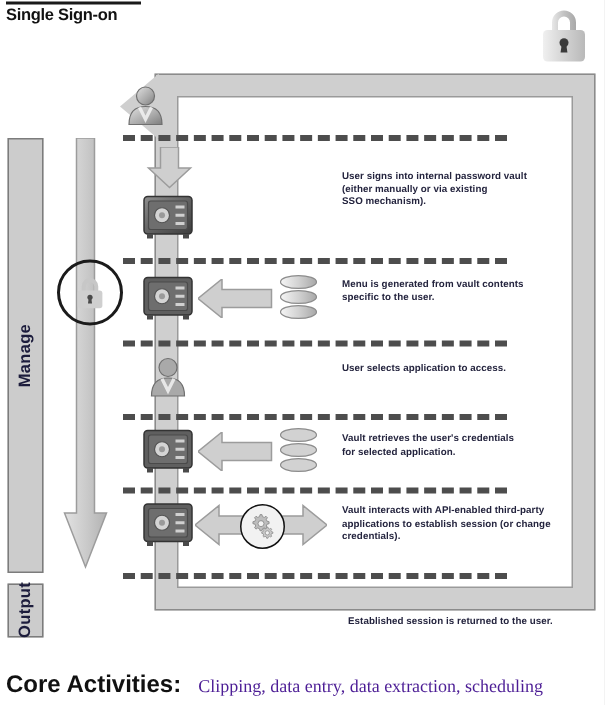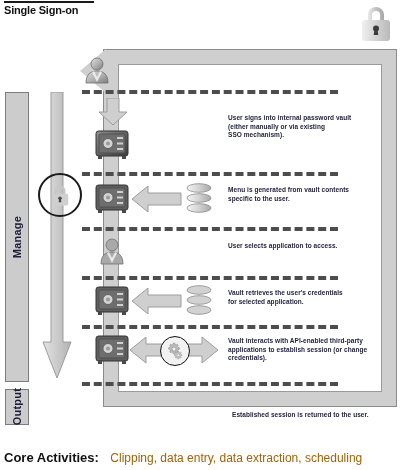--- a/index.html
+++ b/index.html
@@ -183,28 +183,28 @@
     letter-spacing: 0.05px;
   }
 
   
   #footer {
     position: absolute;
     left: 4px; top: 448px;
     white-space: nowrap;
   }
   #footer-label {
-    font-size: 13px;
+    font-size: 16px;
     font-weight: bold;
     color: #111111;
   }
   #footer-value {
-    font-family: Liberation Sans, sans-serif;
+    font-family: Liberation Serif, serif;
     font-size: 12px;
-    color: #a16207;
+    color: #4c1d95;
     margin-left: 7px;
   }
 </style>
 </head>
 <body>
 
 <div id="title-rule"></div>
 <div id="page-title">Single Sign-on</div>
 
 <div id="header-lock">

